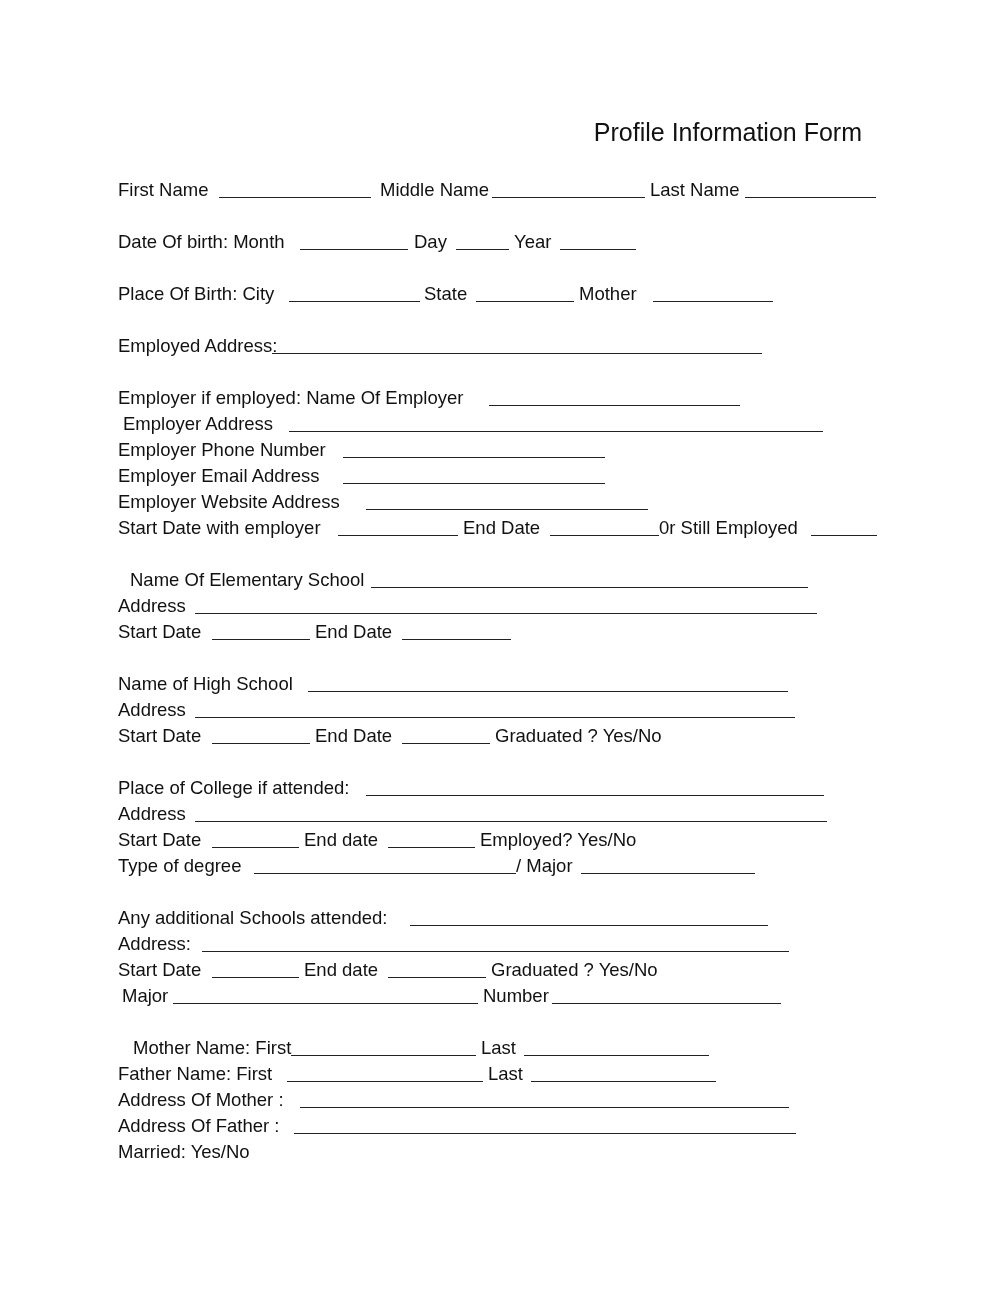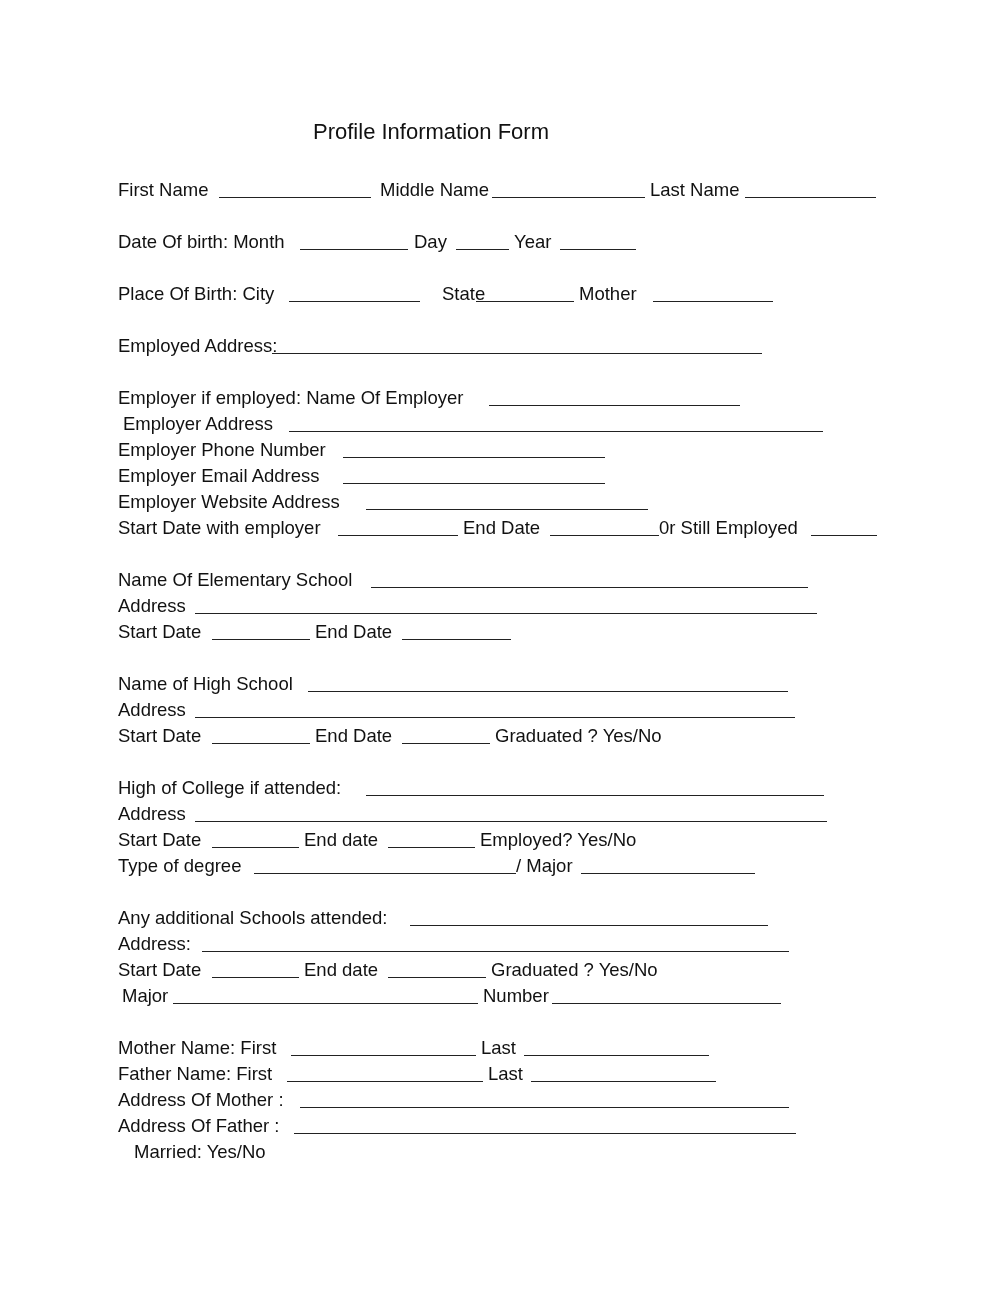--- a/index.html
+++ b/index.html
@@ -1,19 +1,19 @@
 <!DOCTYPE html>
 <html><head>
   <meta charset="utf-8">
   <style>
     html, body { margin: 0; padding: 0; background: #ffffff; }
     body { width: 1000px; height: 1294px; position: relative; overflow: hidden;
            font-family: "Liberation Sans", sans-serif; color: #111111; }
-    .title { position: absolute; top: 117px; left: 0; width: 862px; text-align: center;
-             font-size: 22px; line-height: 30px; }
+    .title { position: absolute; top: 117px; left: 0; width: 862px; text-align: right;
+             font-size: 25px; line-height: 30px; }
     .row { position: absolute; left: 118px; height: 24px; white-space: nowrap;
            font-size: 18.5px; line-height: 24px; }
     .row > span { position: absolute; top: 0; }
     .blank { position: absolute; top: 19px; height: 0; border-bottom: 1.4px solid #222222; }
   </style>
 </head>
 <body>
 
 <div class="title">Profile Information Form</div>
 
@@ -31,21 +31,21 @@
   <div class="blank" style="left:182px;width:108px"></div>
   <span style="left:296px">Day</span>
   <div class="blank" style="left:338px;width:53px"></div>
   <span style="left:396px">Year</span>
   <div class="blank" style="left:442px;width:76px"></div>
 </div>
 
 <div class="row" style="top:282px;">
   <span style="left:0">Place Of Birth: City</span>
   <div class="blank" style="left:171px;width:131px"></div>
-  <span style="left:324px">State</span>
+  <span style="left:306px">State</span>
   <div class="blank" style="left:358px;width:98px"></div>
   <span style="left:461px">Mother</span>
   <div class="blank" style="left:535px;width:120px"></div>
 </div>
 
 <div class="row" style="top:334px;">
   <span style="left:0">Employed Address:</span>
   <div class="blank" style="left:154px;width:490px"></div>
 </div>
 
@@ -72,21 +72,21 @@
 <div class="row" style="top:516px;">
   <span style="left:0">Start Date with employer</span>
   <div class="blank" style="left:220px;width:120px"></div>
   <span style="left:345px">End Date</span>
   <div class="blank" style="left:432px;width:109px"></div>
   <span style="left:541px">0r Still Employed</span>
   <div class="blank" style="left:693px;width:66px"></div>
 </div>
 
 <div class="row" style="top:568px;">
-  <span style="left:0">Name Of Elementary School</span>
+  <span style="left:12px">Name Of Elementary School</span>
   <div class="blank" style="left:253px;width:437px"></div>
 </div>
 <div class="row" style="top:594px;">
   <span style="left:0">Address</span>
   <div class="blank" style="left:77px;width:622px"></div>
 </div>
 <div class="row" style="top:620px;">
   <span style="left:0">Start Date</span>
   <div class="blank" style="left:94px;width:98px"></div>
   <span style="left:197px">End Date</span>
@@ -103,21 +103,21 @@
 </div>
 <div class="row" style="top:724px;">
   <span style="left:0">Start Date</span>
   <div class="blank" style="left:94px;width:98px"></div>
   <span style="left:197px">End Date</span>
   <div class="blank" style="left:284px;width:88px"></div>
   <span style="left:377px">Graduated ? Yes/No</span>
 </div>
 
 <div class="row" style="top:776px;">
-  <span style="left:0">High of College if attended:</span>
+  <span style="left:0">Place of College if attended:</span>
   <div class="blank" style="left:248px;width:458px"></div>
 </div>
 <div class="row" style="top:802px;">
   <span style="left:0">Address</span>
   <div class="blank" style="left:77px;width:632px"></div>
 </div>
 <div class="row" style="top:828px;">
   <span style="left:0">Start Date</span>
   <div class="blank" style="left:94px;width:87px"></div>
   <span style="left:186px">End date</span>
@@ -147,34 +147,34 @@
   <span style="left:373px">Graduated ? Yes/No</span>
 </div>
 <div class="row" style="top:984px;">
   <span style="left:4px">Major</span>
   <div class="blank" style="left:55px;width:305px"></div>
   <span style="left:365px">Number</span>
   <div class="blank" style="left:434px;width:229px"></div>
 </div>
 
 <div class="row" style="top:1036px;">
-  <span style="left:0">Mother Name: First</span>
+  <span style="left:15px">Mother Name: First</span>
   <div class="blank" style="left:173px;width:185px"></div>
   <span style="left:363px">Last</span>
   <div class="blank" style="left:406px;width:185px"></div>
 </div>
 <div class="row" style="top:1062px;">
   <span style="left:0">Father Name: First</span>
   <div class="blank" style="left:169px;width:196px"></div>
   <span style="left:370px">Last</span>
   <div class="blank" style="left:413px;width:185px"></div>
 </div>
 <div class="row" style="top:1088px;">
   <span style="left:0">Address Of Mother :</span>
   <div class="blank" style="left:182px;width:489px"></div>
 </div>
 <div class="row" style="top:1114px;">
   <span style="left:0">Address Of Father :</span>
   <div class="blank" style="left:176px;width:502px"></div>
 </div>
 <div class="row" style="top:1140px;">
-  <span style="left:16px">Married: Yes/No</span>
+  <span style="left:0">Married: Yes/No</span>
 </div>
 
 </body></html>

